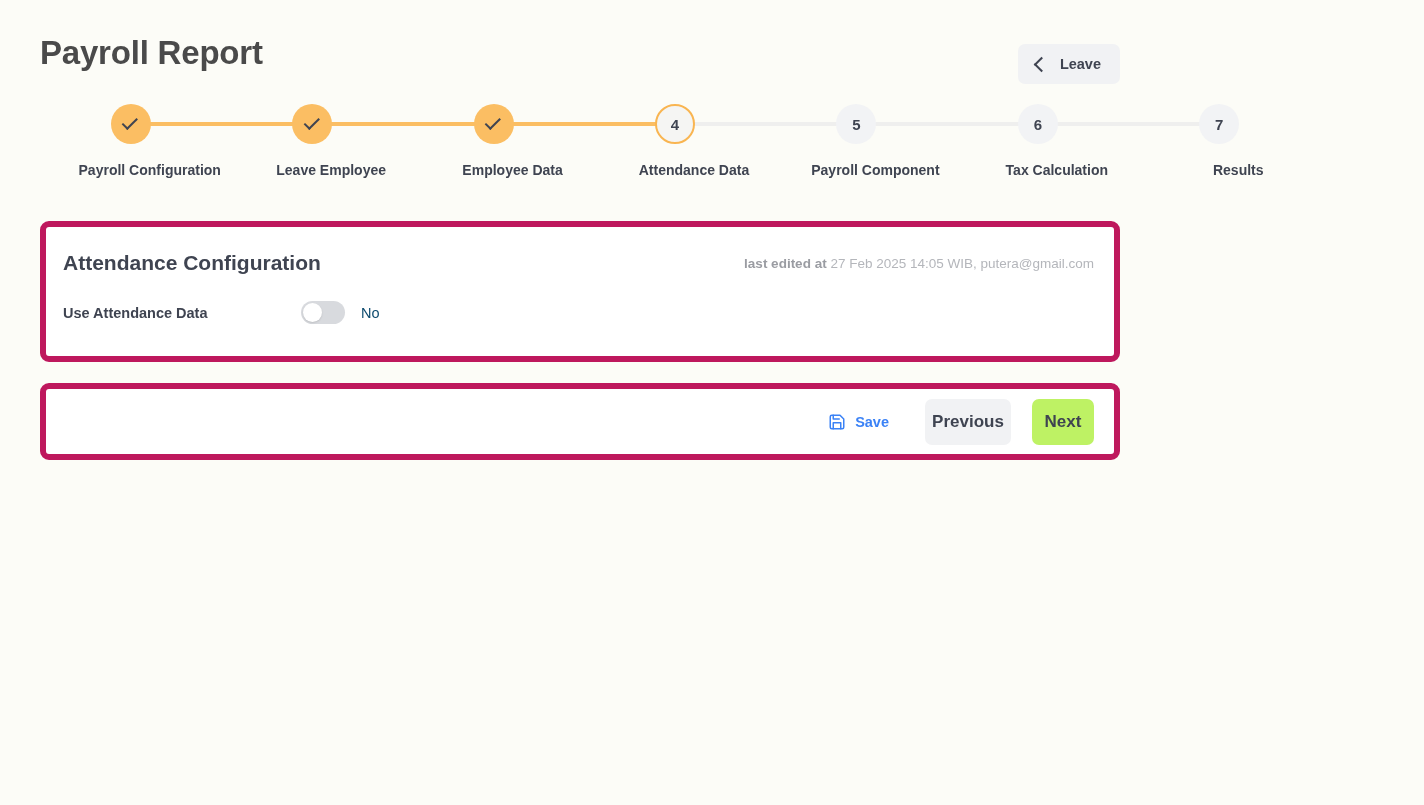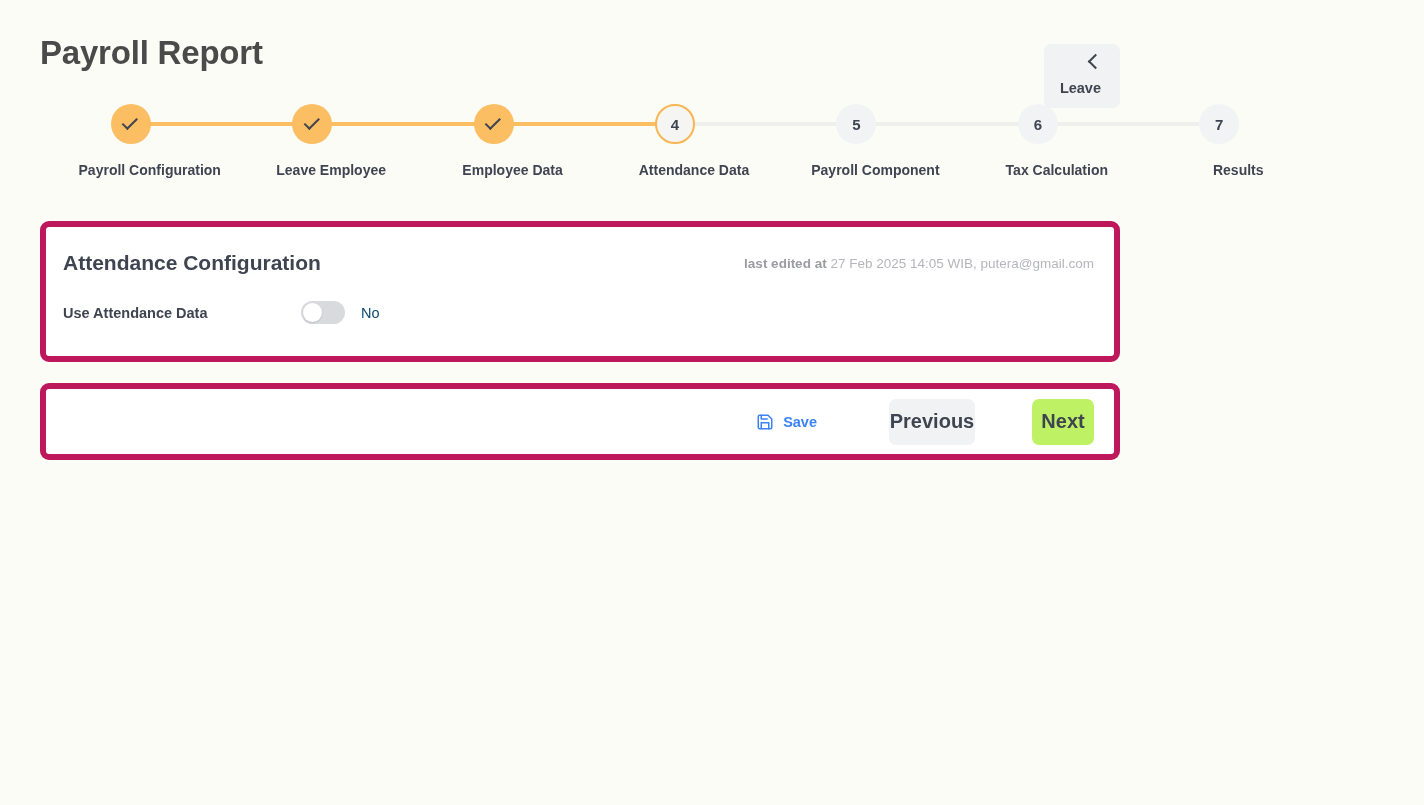--- a/index.html
+++ b/index.html
@@ -38,29 +38,28 @@
     color: #4A4A4A;
     letter-spacing: -0.2px;
     line-height: 1;
   }
 
   .leave-button {
     position: absolute;
     right: 0;
     top: 44px;
     display: flex;
-    align-items: flex-end;
+    align-items: center;
     gap: 13px;
     background: #F1F2F4;
     border: none;
     border-radius: 7px;
     padding: 12px 19px 12px 16px;
     cursor: pointer;
     font-family: inherit;
-    flex-direction: column;
   }
 
   .chevron-left {
     width: 11px;
     height: 11px;
     border-left: 2px solid #3F4451;
     border-bottom: 2px solid #3F4451;
     transform: rotate(45deg);
     margin-left: 2px;
   }
@@ -245,28 +244,27 @@
   .save-label {
     font-size: 14.5px;
     font-weight: bold;
     color: #3B82F6;
   }
 
   .btn {
     border: none;
     border-radius: 7px;
     font-family: inherit;
-    font-size: 20px;
+    font-size: 17px;
     font-weight: bold;
     cursor: pointer;
     height: 46px;
     display: flex;
     align-items: center;
     justify-content: center;
-    margin-left: 36px;
   }
 
   .btn-previous {
     background: #F1F2F4;
     color: #3F4451;
     width: 86px;
     margin-right: 13px;
   }
 
   .btn-next {

